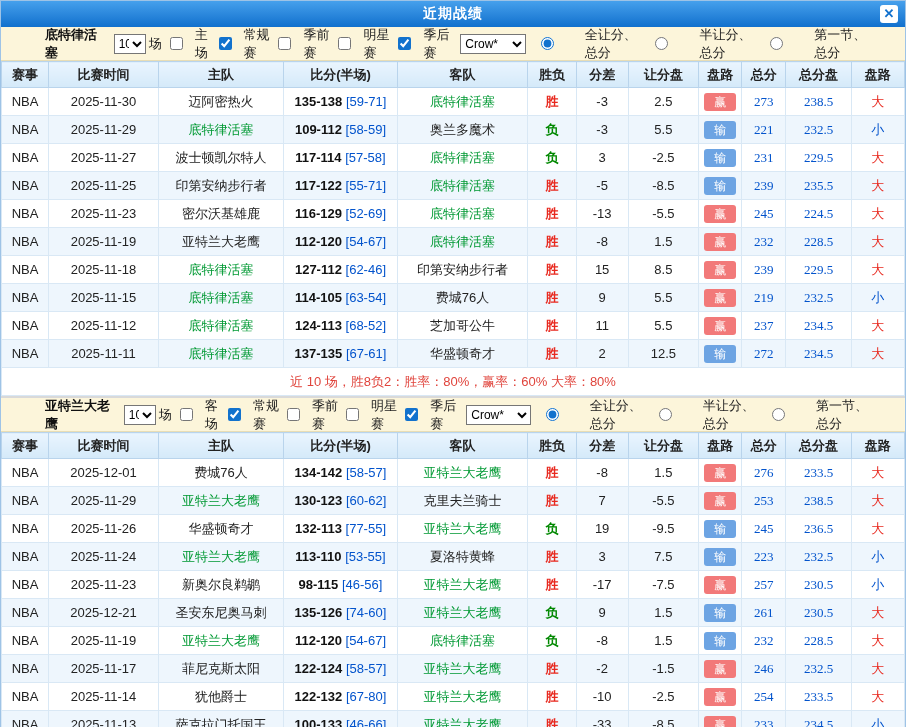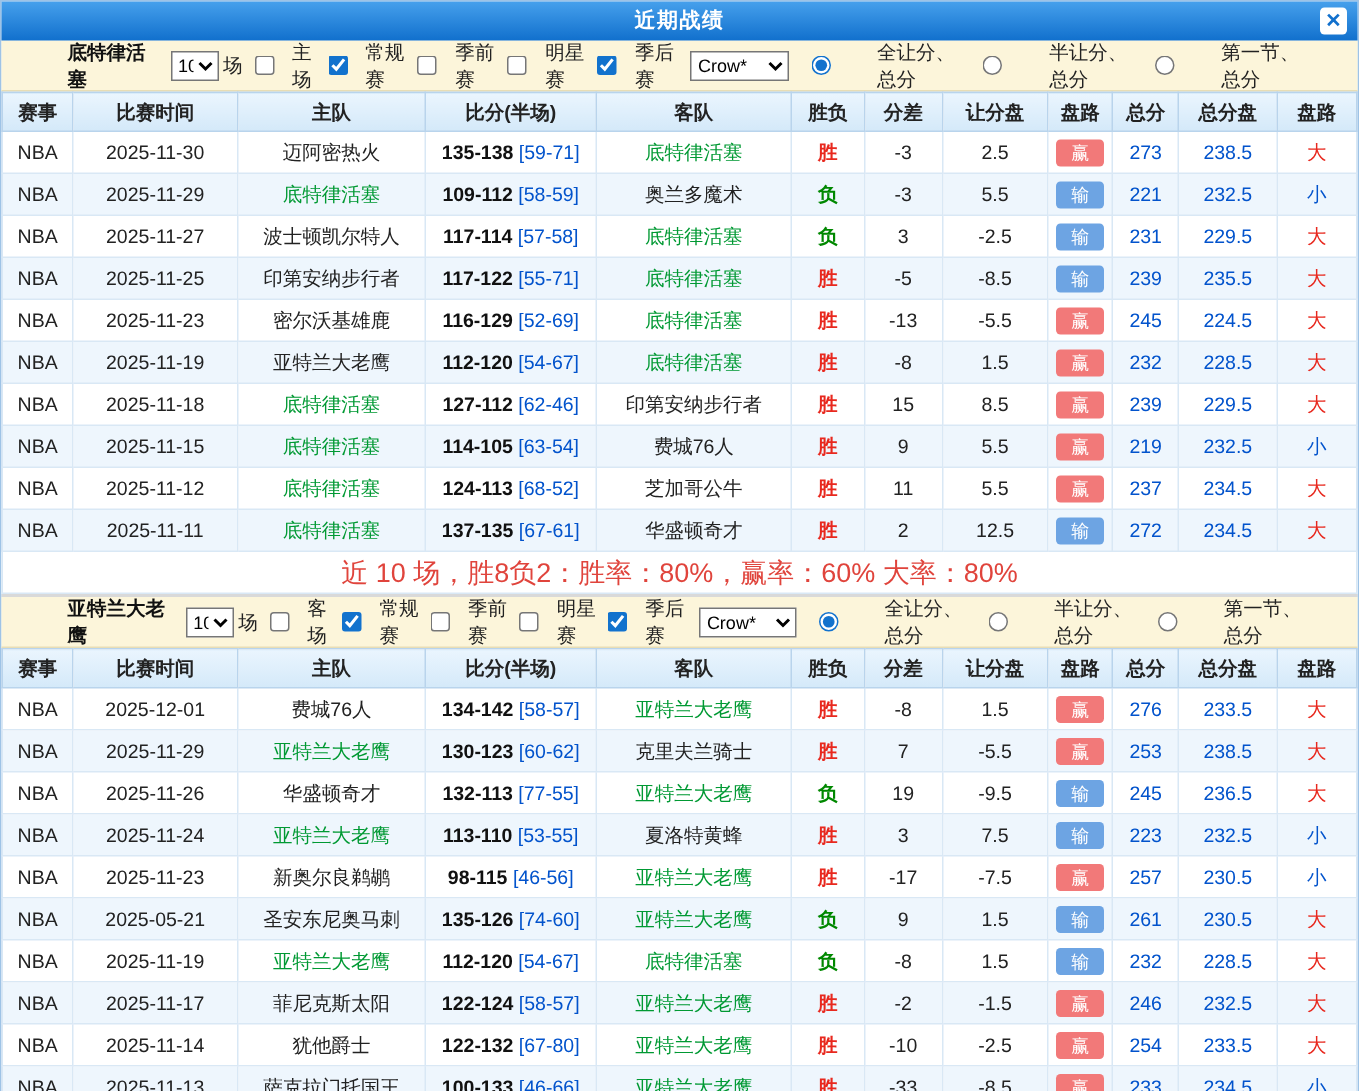--- a/index.html
+++ b/index.html
@@ -67,33 +67,33 @@
     padding: 0 2px; overflow: hidden; white-space: nowrap;
     background: #fff;
   }
   tbody tr:nth-child(even) td { background: #eef6fd; }
 
   .focus { color: #009933; }
   .res-win { color: #e8281e; font-weight: bold; }
   .res-loss { color: #008800; font-weight: bold; }
   .score-main { font-weight: bold; color: #111; }
   .score-half { color: #0253cc; }
-  .num-blue { color: #0253cc; }
+  .num-blue { color: #0253cc; font-family: Liberation Serif, serif; }
   .badge {
     display: inline-block; min-width: 32px; padding: 2px 5px;
     border-radius: 3px; color: #fff; font-size: 12px; line-height: 14px;
   }
   .badge-win { background: #f27979; }
   .badge-lose { background: #6da4e3; }
   .ou-big { color: #e8281e; }
   .ou-small { color: #0253cc; }
 
   .summary {
     height: 28px; line-height: 28px; text-align: center;
-    color: #e0443c; font-size: 18px;
+    color: #e0443c; font-size: 13px;
     border: 1px solid #d9e8f5; border-top: none; background: #fff;
   }
   .section2 { border-top: 2px solid #d9d9d9; }
 </style>
 </head>
 <body>
 
 <div class="app">
 
   <div class="titlebar">
@@ -441,21 +441,21 @@
             <td class="res-win">胜</td>
             <td>-17</td>
             <td>-7.5</td>
             <td><span class="badge badge-win">赢</span></td>
             <td class="num-blue">257</td>
             <td class="num-blue">230.5</td>
             <td class="ou-small">小</td>
           </tr>
           <tr>
             <td>NBA</td>
-            <td>2025-05-21</td>
+            <td>2025-12-21</td>
             <td>圣安东尼奥马刺</td>
             <td><span class="score-main">135-126</span> <span class="score-half">[74-60]</span></td>
             <td class="focus">亚特兰大老鹰</td>
             <td class="res-loss">负</td>
             <td>9</td>
             <td>1.5</td>
             <td><span class="badge badge-lose">输</span></td>
             <td class="num-blue">261</td>
             <td class="num-blue">230.5</td>
             <td class="ou-big">大</td>

